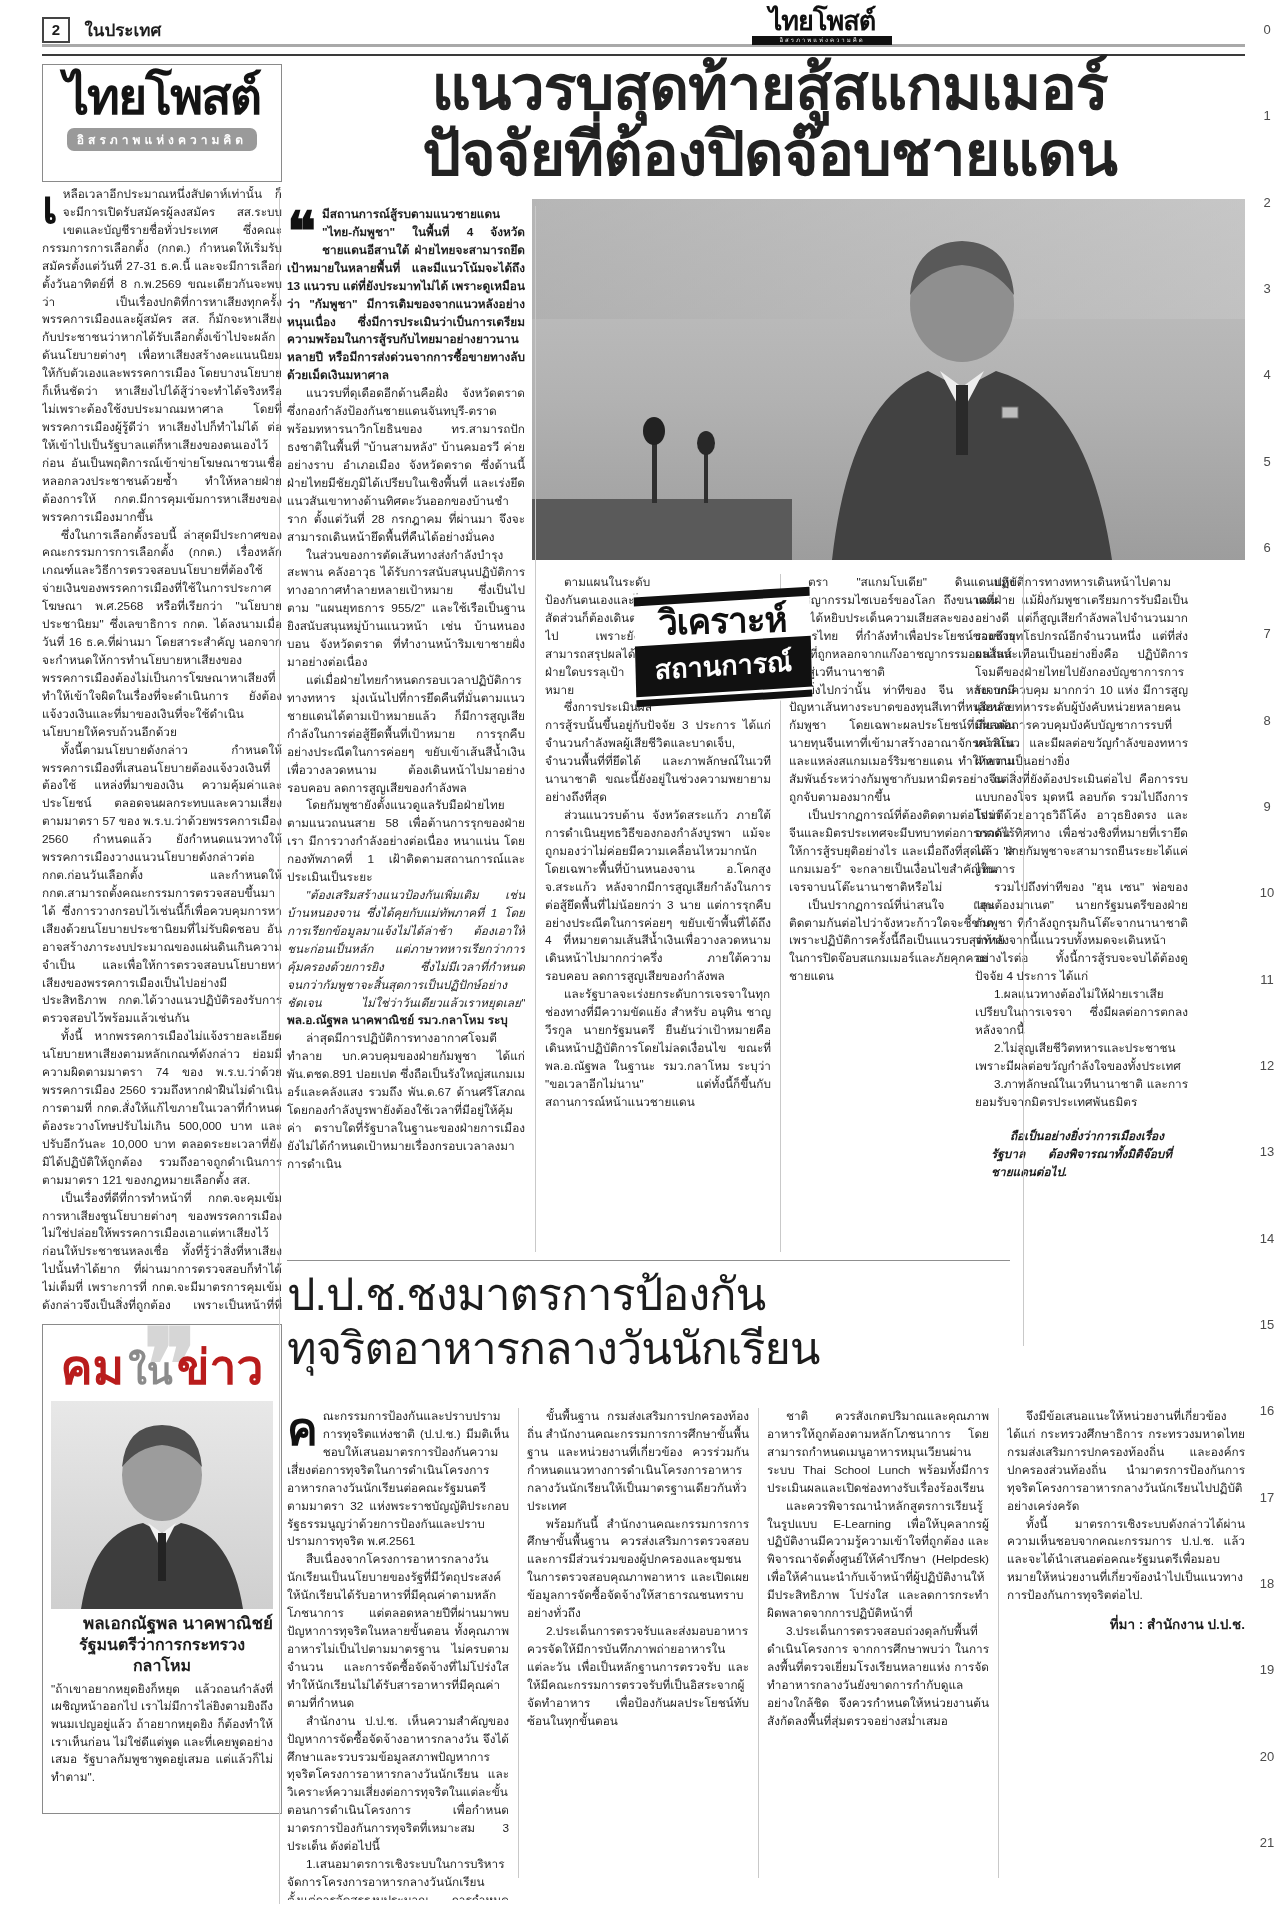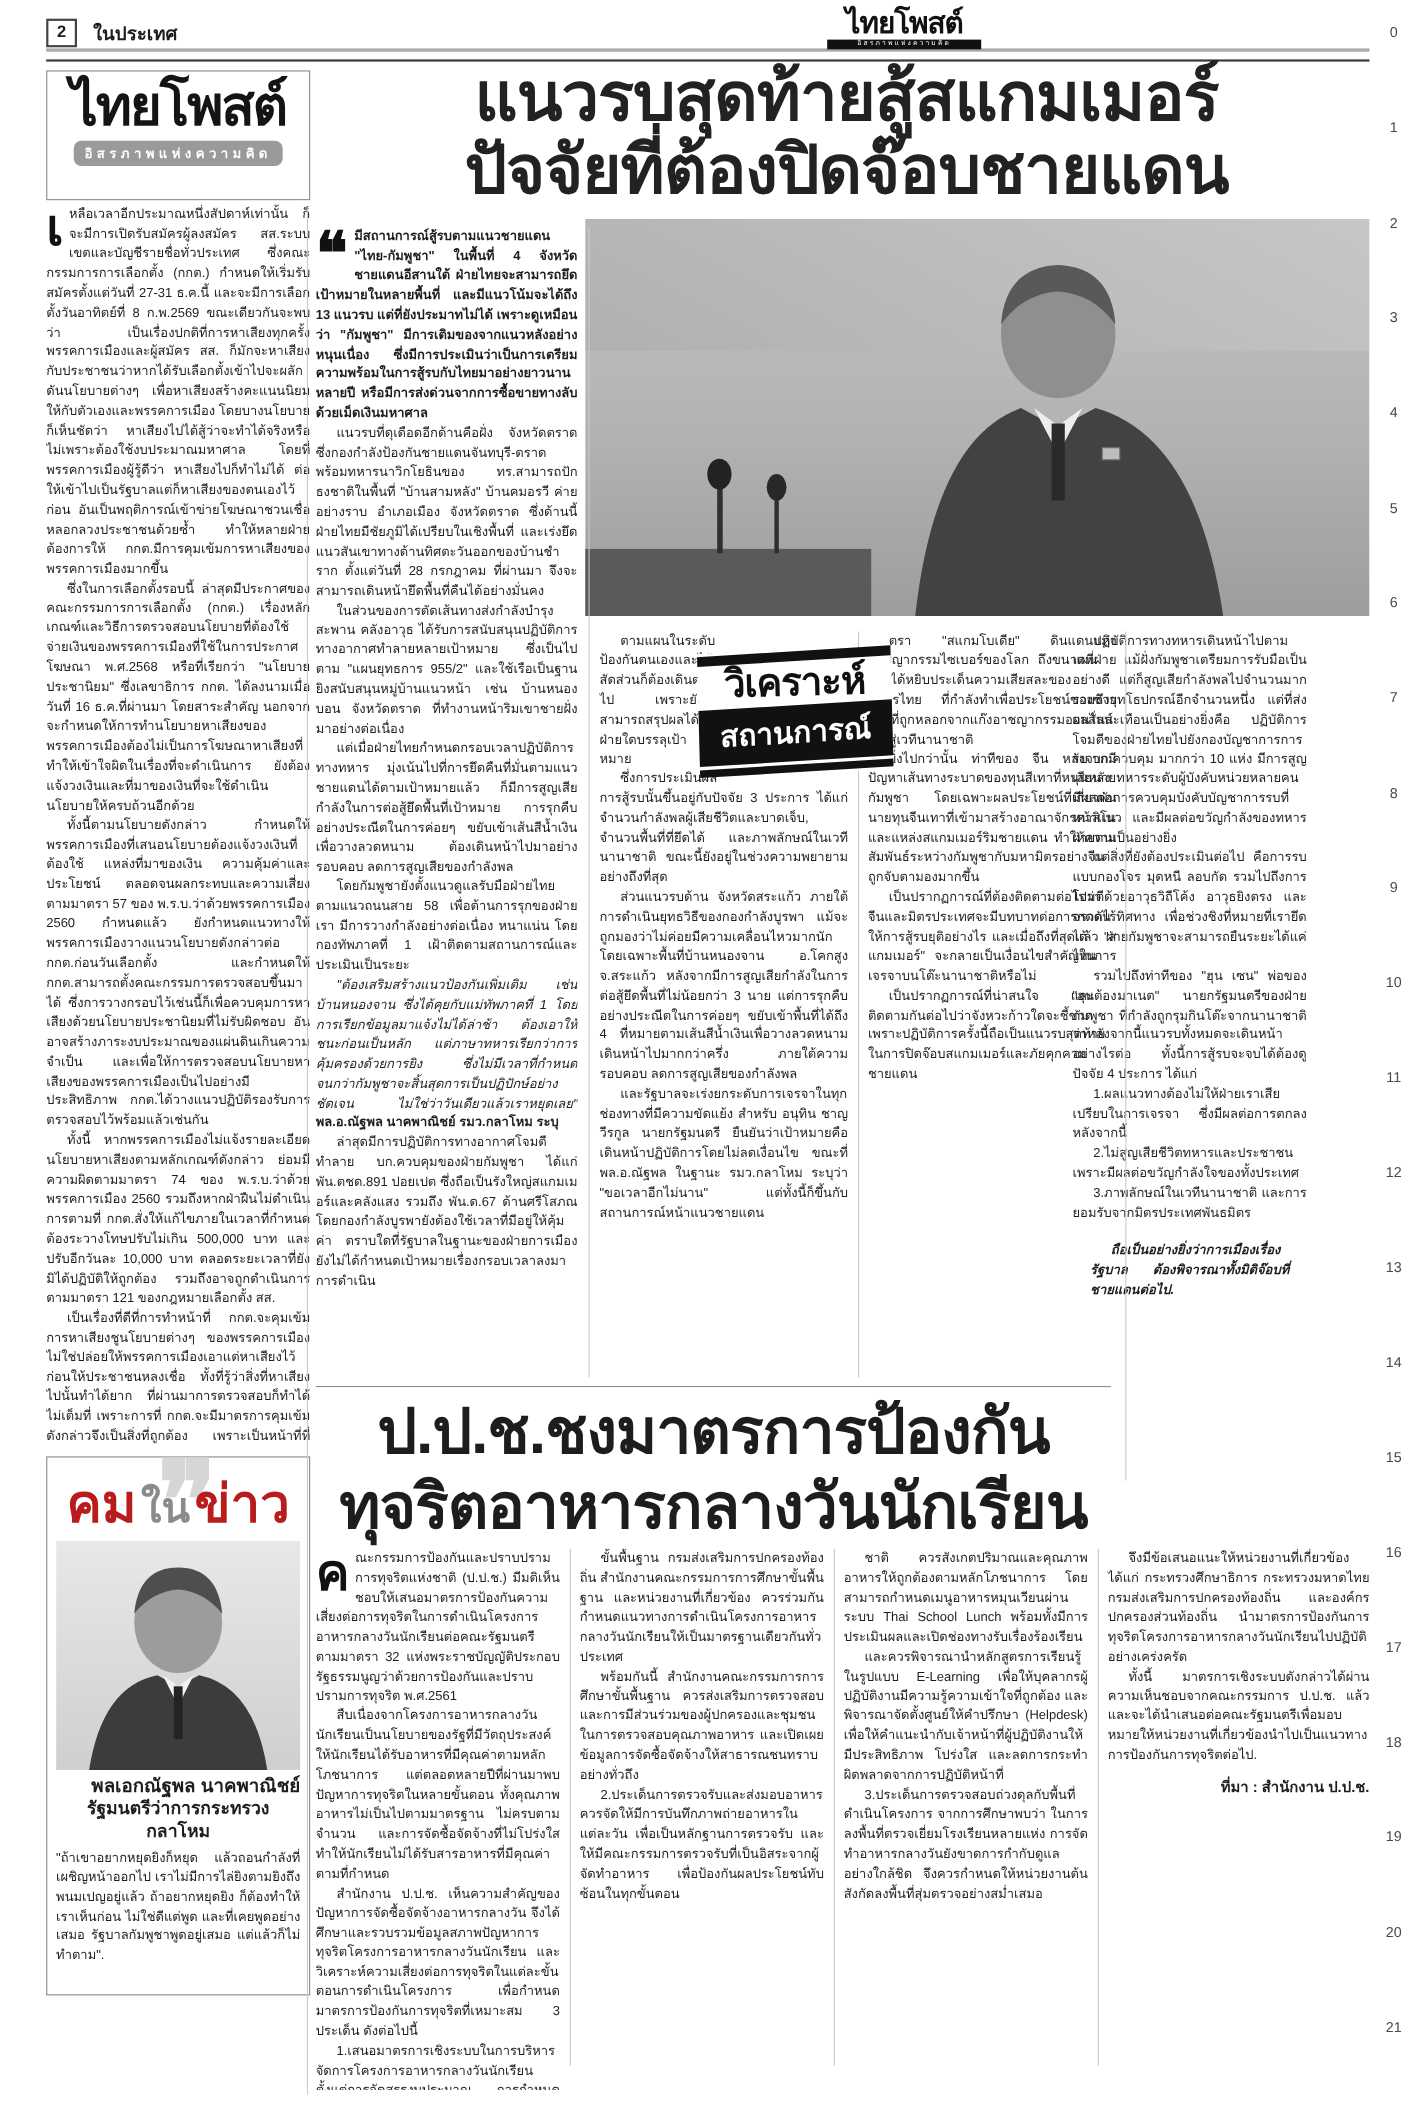--- a/index.html
+++ b/index.html
@@ -66,22 +66,22 @@
       transform:rotate(-1.5deg);text-align:center;}
   #analysis-label .bar-top{height:9px;background:#111;transform:skewY(-2deg);}
   #analysis-label .line1{font-size:35px;font-weight:900;letter-spacing:-1px;color:#101010;line-height:1.15;}
   #analysis-label .line2-wrap{background:#111;transform:skewY(-2deg);padding:3px 2px 5px 2px;}
   #analysis-label .line2{color:#fff;font-size:27px;font-weight:900;letter-spacing:0;}
   #analysis-label .bar-bot{height:7px;background:#111;margin-top:3px;transform:skewY(-2deg);}
   
   .vrule{position:absolute;width:1px;background:#c9c9c9;}
   .hrule{position:absolute;height:1px;background:#8f8f8f;}
   
-  #headline2{position:absolute;left:287px;top:1268px;width:723px;text-align:center;
-      font-size:57px;font-weight:700;line-height:1.2;letter-spacing:-1px;color:#1d1d1d;}
+  #headline2{position:absolute;left:287px;top:1268px;width:723px;text-align:left;
+      font-size:45px;font-weight:400;line-height:1.2;letter-spacing:-1px;color:#1d1d1d;}
   #naccol1{left:287px;top:1408px;width:222px;height:492px;}
   #naccol2{left:527px;top:1408px;width:222px;height:492px;}
   #naccol3{left:767px;top:1408px;width:222px;height:492px;}
   #naccol4{left:1007px;top:1408px;width:238px;height:492px;}
   .attribution{margin-top:10px;text-align:right;font-weight:800;font-size:13.5px;text-indent:0;}
 </style>
 </head>
 <body>
 
 <div id="page">

